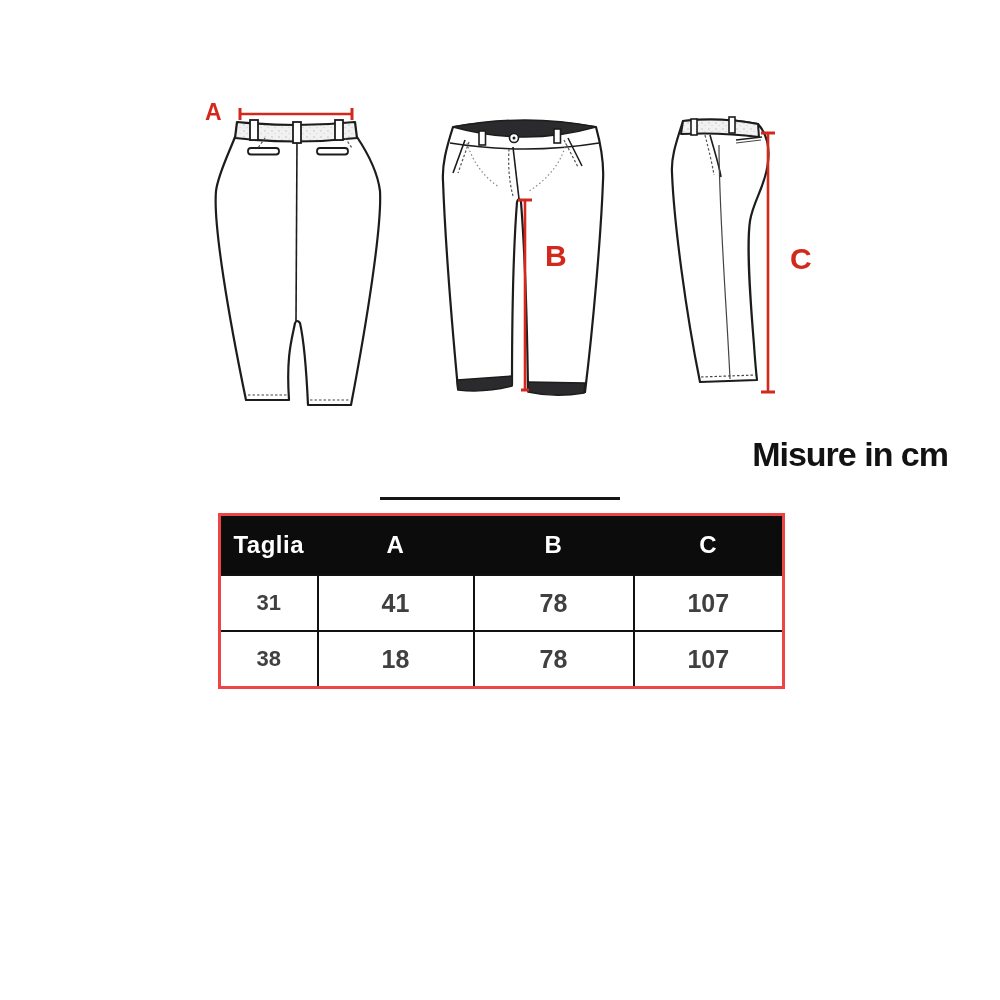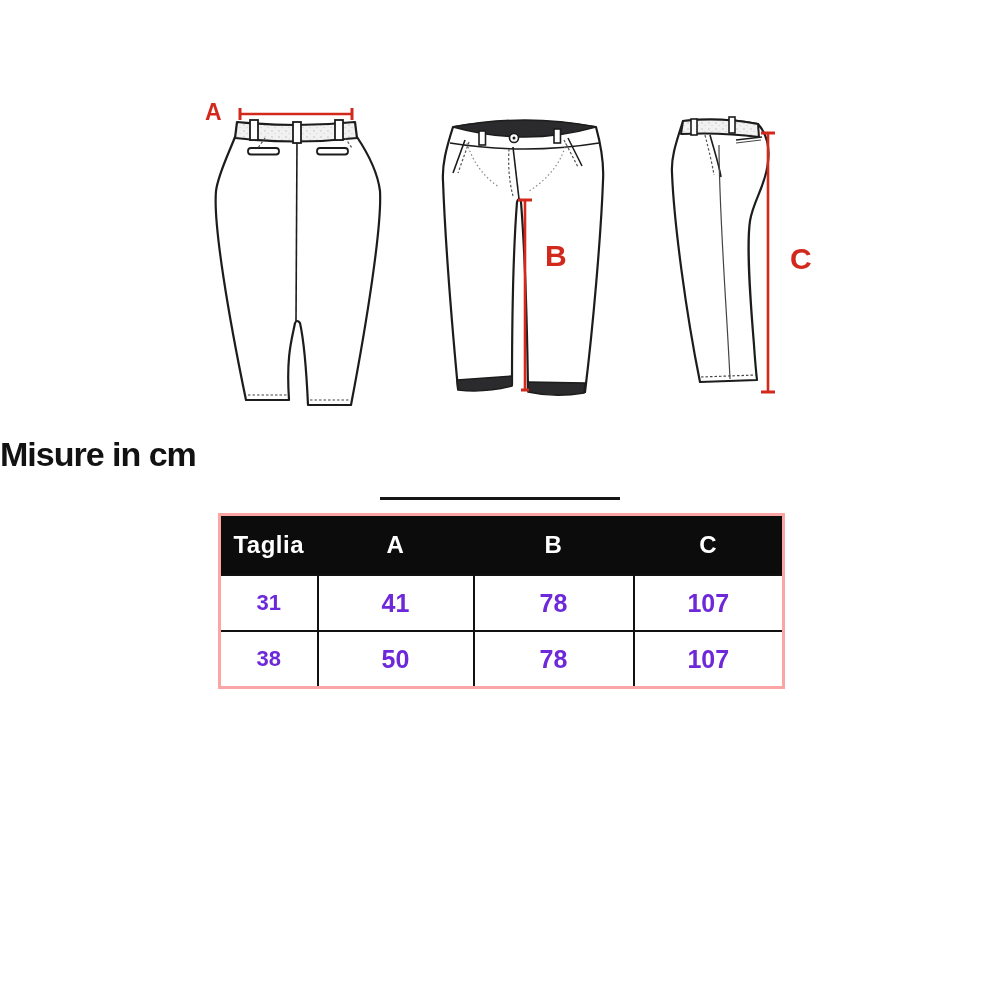--- a/index.html
+++ b/index.html
@@ -28,58 +28,58 @@
     font-weight:700;
     line-height:1;
     letter-spacing:0;
   }
   .label-a{left:205px;top:101px;font-size:23px;}
   .label-b{left:545px;top:241px;font-size:30px;}
   .label-c{left:790px;top:244px;font-size:30px;}
   .page-title{
     position:absolute;
     left:0;top:437px;width:948px;
-    text-align:left;
+    text-align:right;
     font-size:34px;
     font-weight:700;
     letter-spacing:-1px;
     color:#121212;
     line-height:1;
   }
   .title-underline{
     position:absolute;
     left:380px;top:497px;
     width:240px;height:3px;
     background:#151515;
   }
   table.size-table{
     position:absolute;
     left:218px;top:513px;
     width:564px;
     border-collapse:collapse;
     table-layout:fixed;
-    border:3px solid #fca5a5;
+    border:3px solid #ef4444;
   }
   table.size-table th{
     background:var(--head-bg);
     color:var(--head-tx);
     font-size:24px;
     font-weight:700;
     height:58px;
     letter-spacing:0.5px;
     border:2.5px solid var(--head-bg);
     border-bottom:2.5px solid #111;
     text-align:center;
     vertical-align:middle;
     padding:0;
   }
   table.size-table td{
     border:2.5px solid #111;
     background:#fff;
-    color:#6d28d9;
+    color:#404040;
     font-weight:700;
     text-align:center;
     vertical-align:middle;
     height:54px;
     padding:0;
   }
   td.size-cell{font-size:22px;}
   td.value-cell{font-size:25px;}
   svg .outline{fill:#ffffff;stroke:#1c1c1c;stroke-width:2.2;stroke-linejoin:round;}
   svg .thin{fill:none;stroke:#1c1c1c;stroke-width:1.6;}
@@ -217,20 +217,20 @@
     </thead>
     <tbody>
       <tr>
         <td class="size-cell">31</td>
         <td class="value-cell">41</td>
         <td class="value-cell">78</td>
         <td class="value-cell">107</td>
       </tr>
       <tr>
         <td class="size-cell">38</td>
-        <td class="value-cell">50</td>
+        <td class="value-cell">18</td>
         <td class="value-cell">78</td>
         <td class="value-cell">107</td>
       </tr>
     </tbody>
   </table>
 
 </div>
 
 </body></html>

